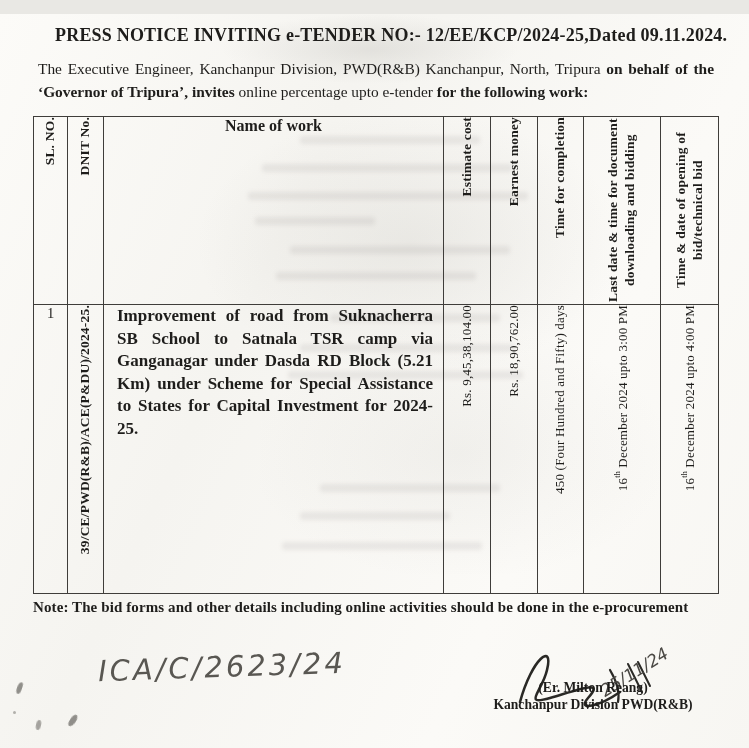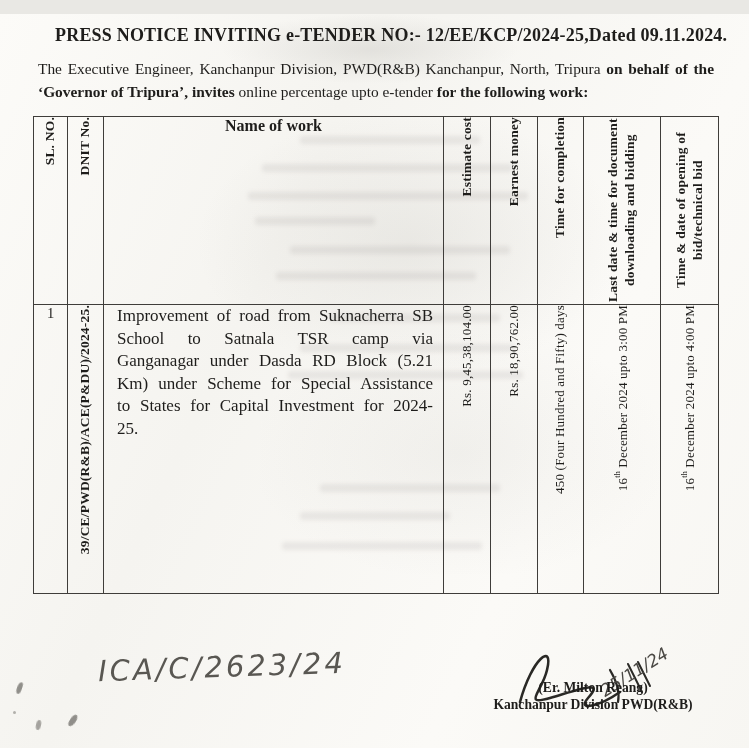--- a/index.html
+++ b/index.html
@@ -52,21 +52,21 @@
     text-align:center; line-height:1.25; letter-spacing:.2px;
   }
   .hdr .vtext { font-size:13.5px; font-weight:bold; }
   .data .vtext { font-size:13px; font-weight:normal; }
   .vtext.bold { font-weight:bold; font-size:13.5px; }
   .ord { font-size:.62em; vertical-align:super; }
   .hdr-work { font-size:16px; font-weight:bold; }
   .sl-val { font-size:14.5px; }
   .work-cell { padding:0 10px 0 13px; }
   .work-text {
-    font-size:17px; font-weight:normal; line-height:1.33;
+    font-size:17px; font-weight:bold; line-height:1.33;
     text-align:justify; word-spacing:2px;
   }
 
   .note {
     position:absolute; left:33px; top:584px; width:692px;
     font-size:15px; font-weight:600; line-height:1.32; letter-spacing:.1px;
   }
 
   .hand-ref {
     position:absolute; left:98px; top:636px;
@@ -168,20 +168,21 @@
     </div>
     <div class="cell data">
       <span class="vtext"><span>16</span><span class="ord">th</span><span> December 2024 upto 3:00 PM</span></span>
     </div>
     <div class="cell data lastcol">
       <span class="vtext"><span>16</span><span class="ord">th</span><span> December 2024 upto 4:00 PM</span></span>
     </div>
   </div>
 
   <div class="note">
+    <div>Note: The bid forms and other details including online activities should be done in the e-procurement</div>
   </div>
 
   <div class="hand-ref">ICA/C/2623/24</div>
 
   <svg class="sig-svg" width="185" height="90" viewBox="0 0 185 90">
     <path d="M28 62 C 40 18, 62 2, 55 30 C 50 52, 30 66, 58 58 C 92 48, 112 40, 96 58 C 84 72, 108 66, 128 52" fill="none" stroke="#2a2926" stroke-width="2.6" stroke-linecap="round"></path>
     <path d="M118 30 C 124 40, 128 52, 126 62" fill="none" stroke="#2a2926" stroke-width="2.2" stroke-linecap="round"></path>
     <path d="M136 24 L 150 52 M146 22 L 158 46" fill="none" stroke="#2a2926" stroke-width="2" stroke-linecap="round"></path>
   </svg>
 

